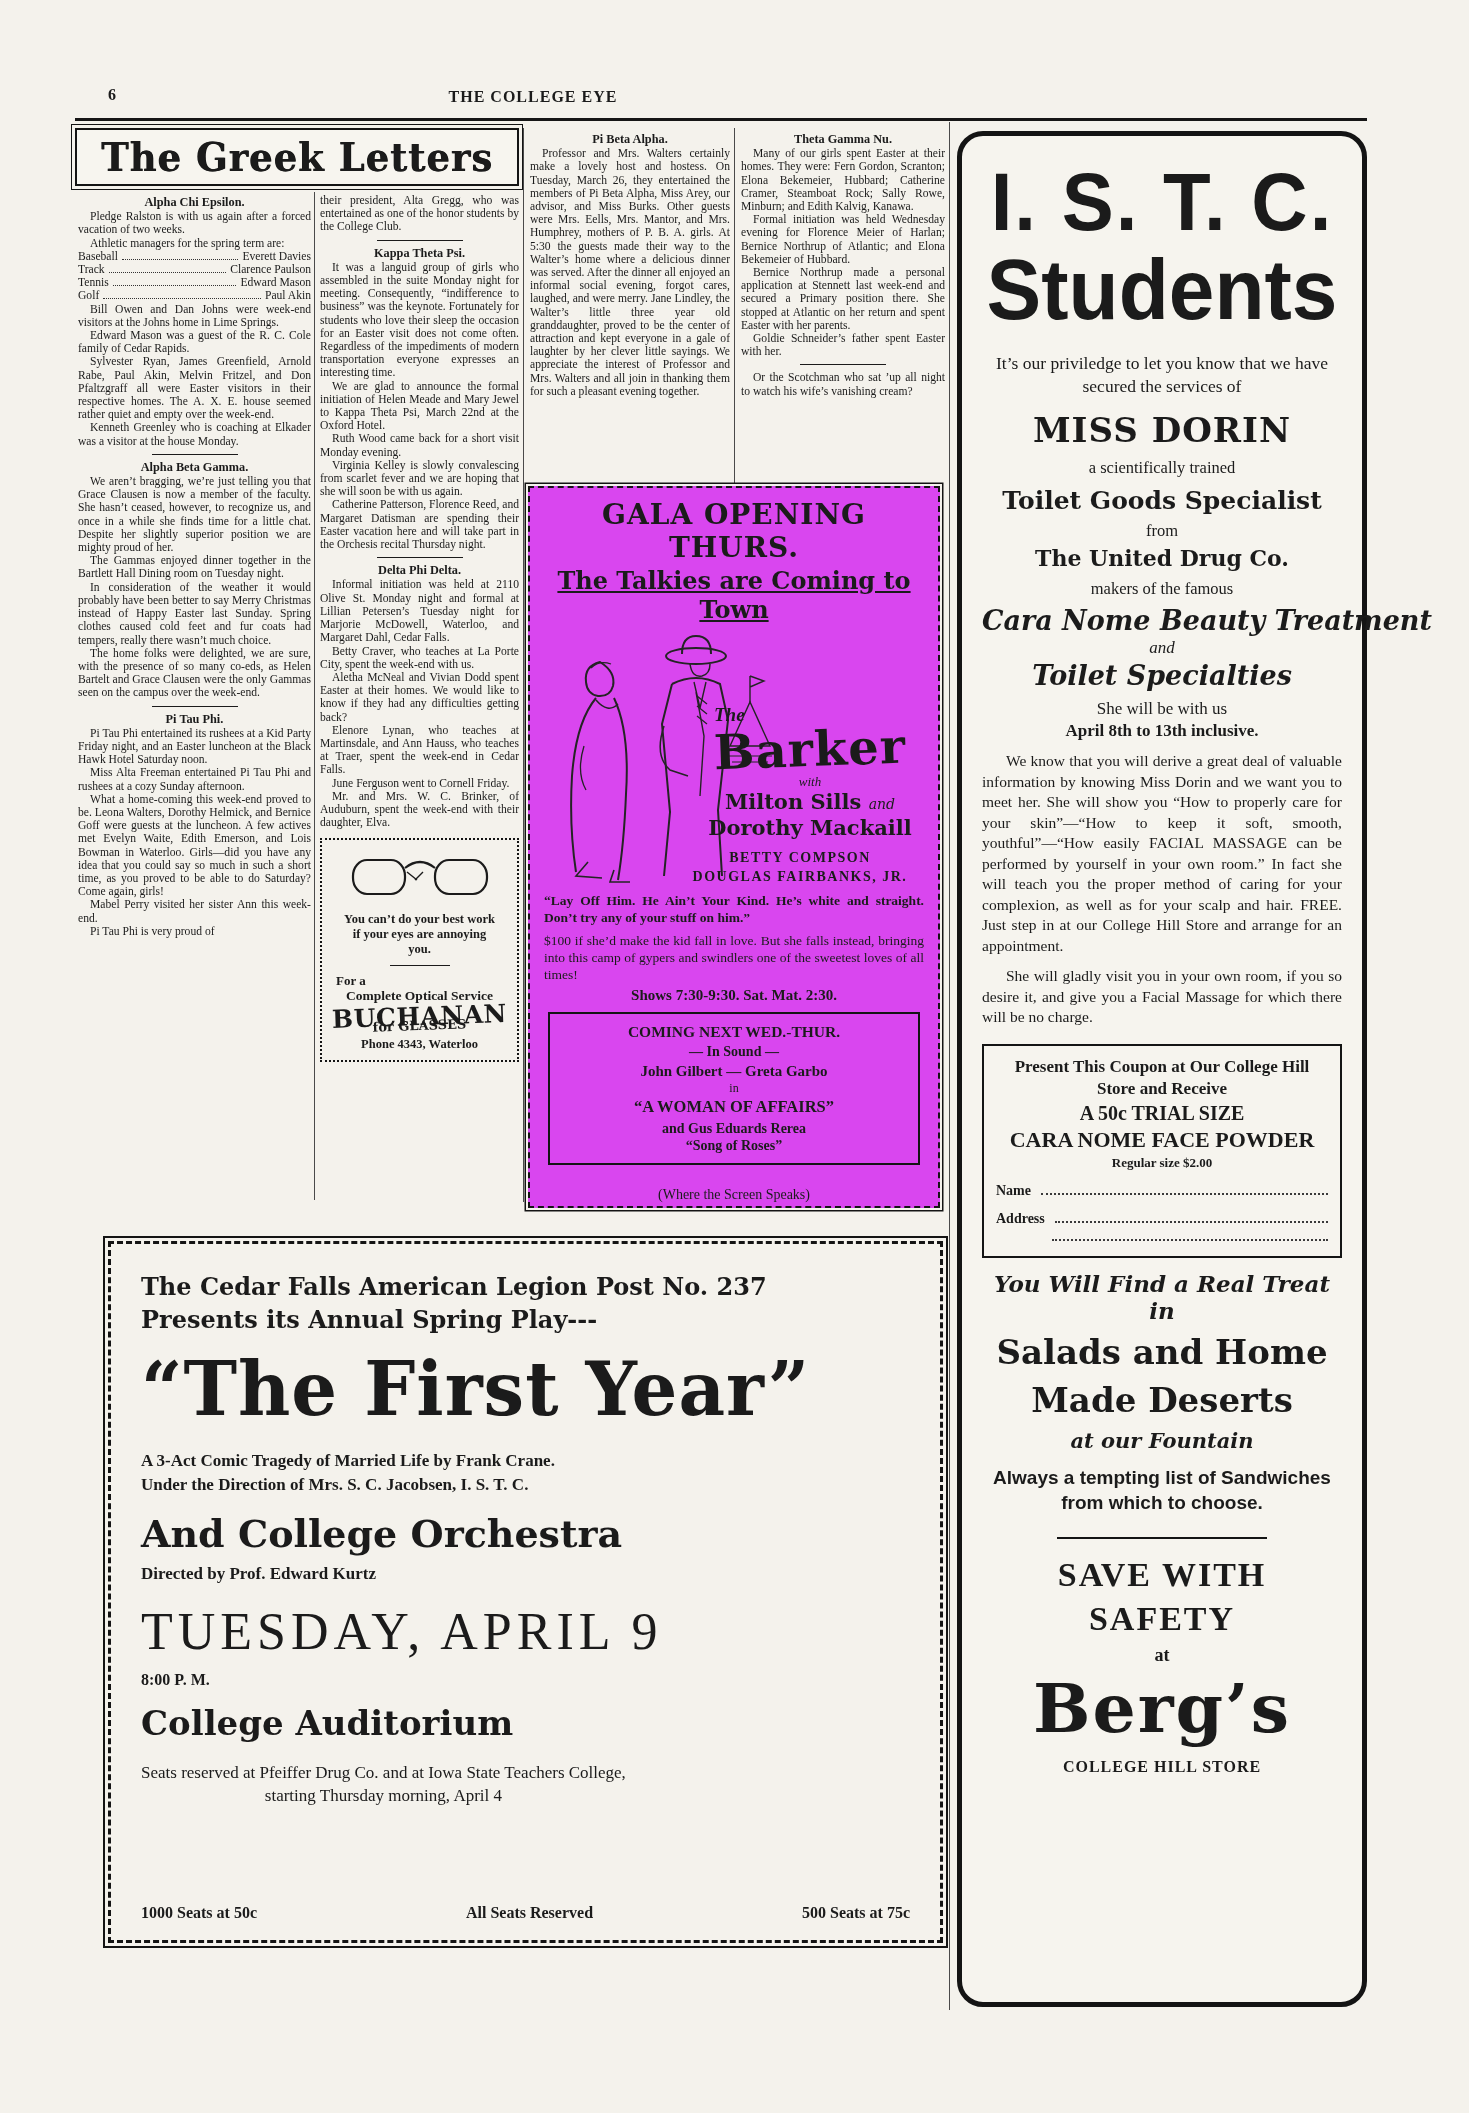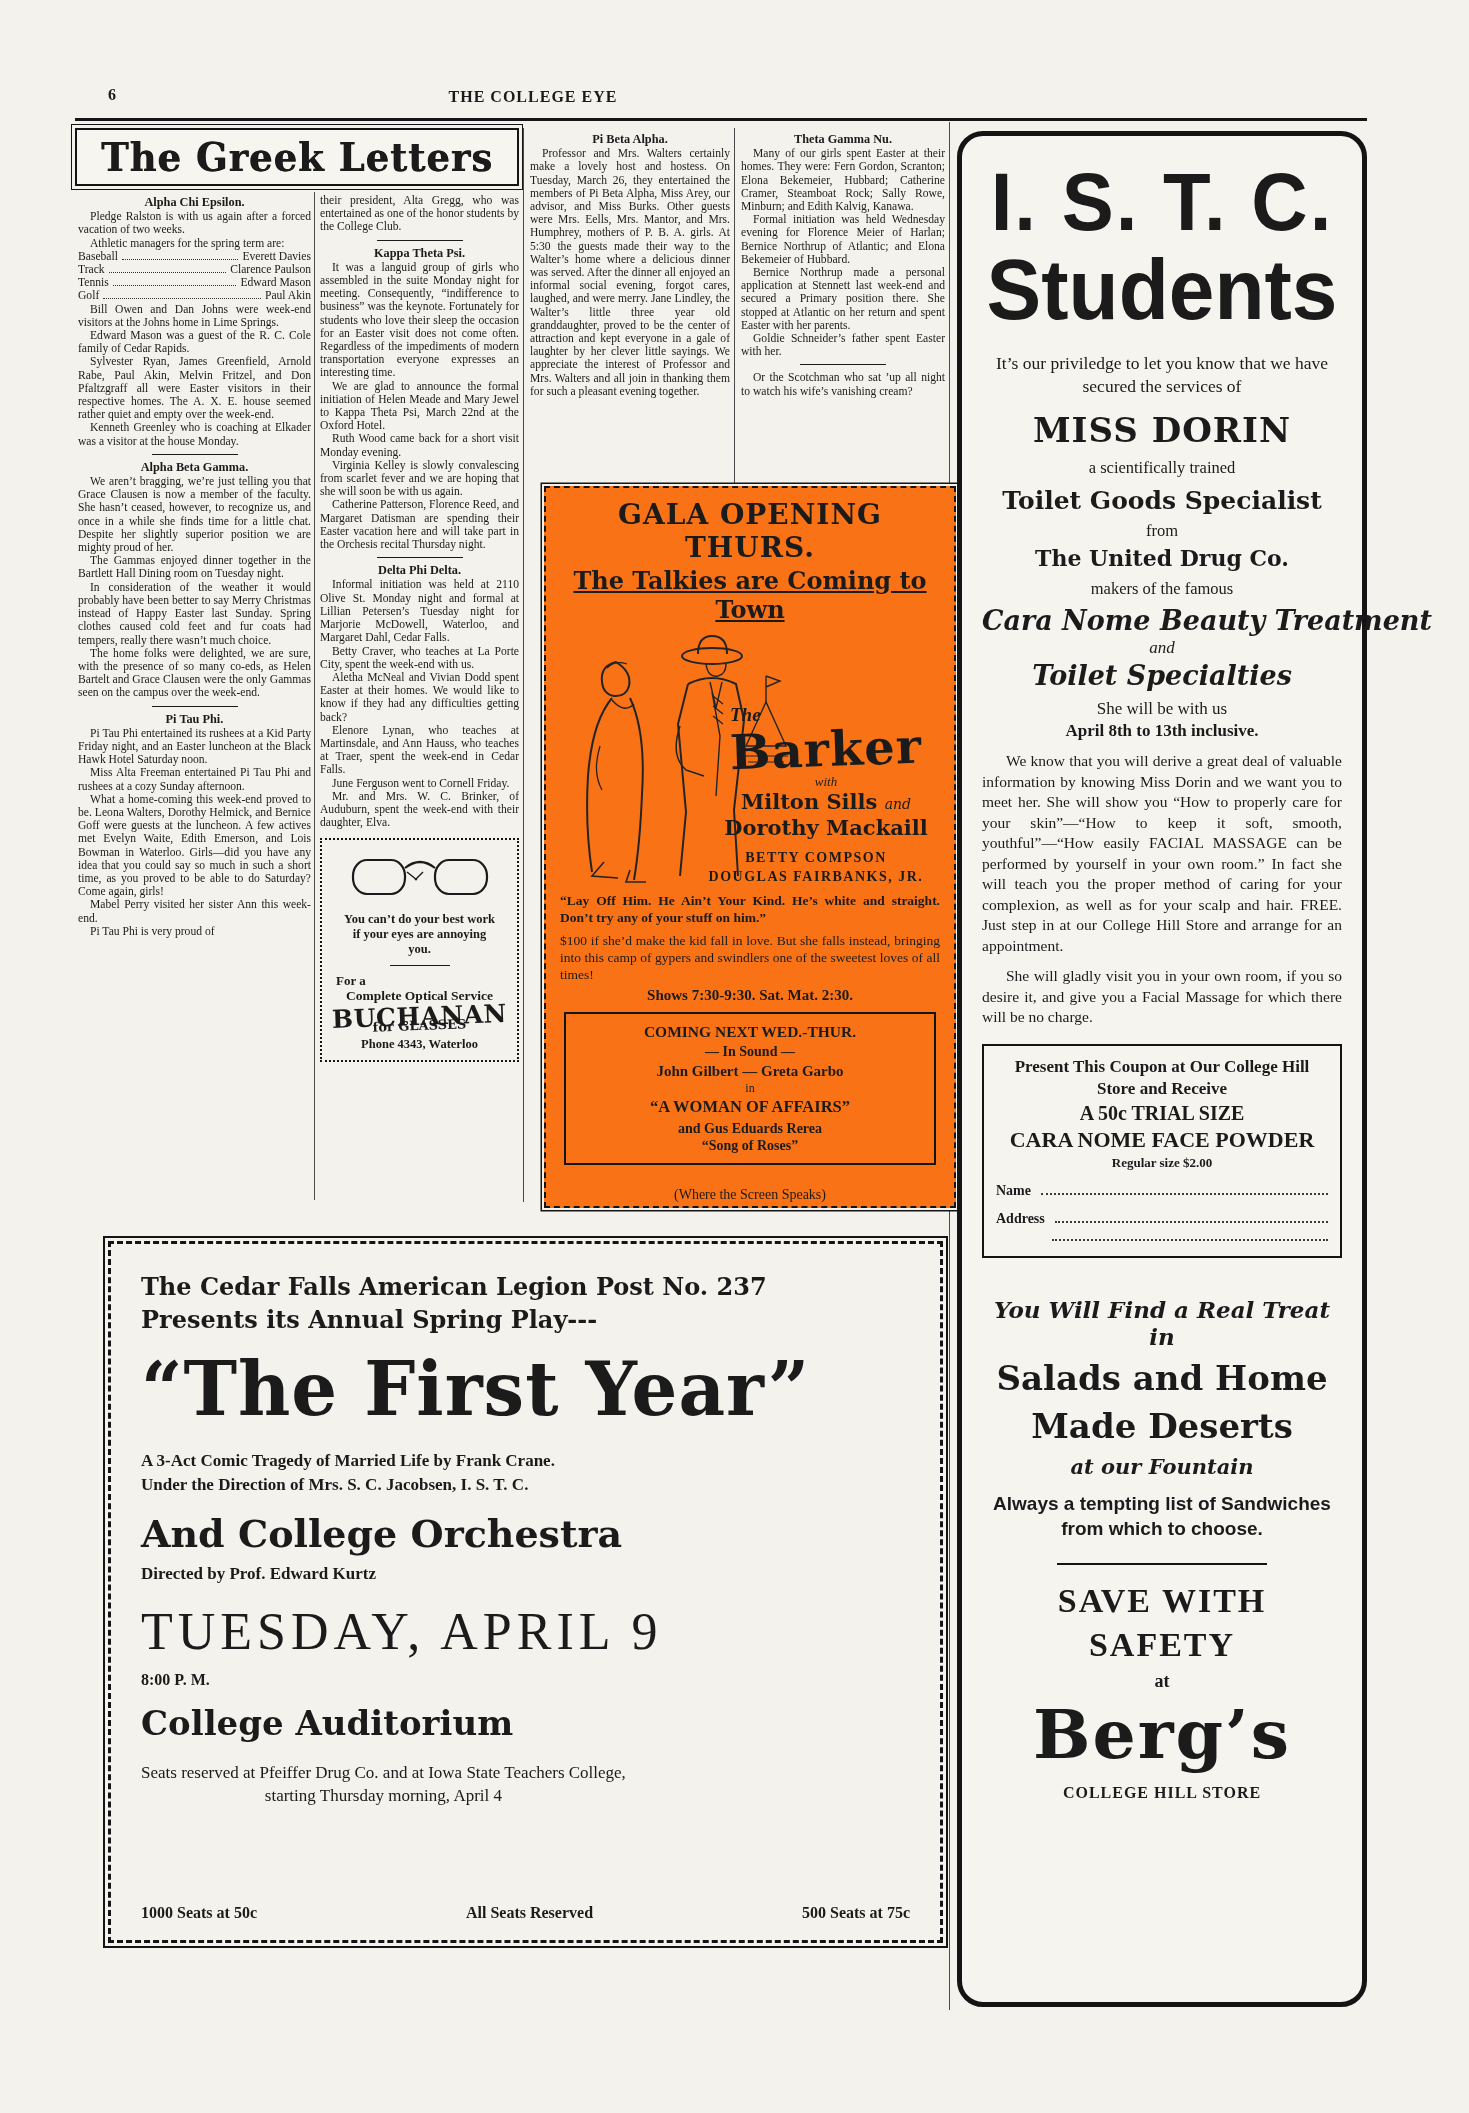--- a/index.html
+++ b/index.html
@@ -46,23 +46,23 @@
   .buch-l1{font-size:12.5px;font-weight:bold;line-height:15px;width:88%;margin:6px auto 0;}
   .buch-rule{width:60px;border-top:1.5px solid #1b1b1b;margin:8px auto;}
   .buch-fora{font-size:13px;font-weight:bold;text-align:left;margin-left:6px;}
   .buch-svc{font-size:13.5px;font-weight:bold;margin-top:2px;}
   .buch-brand{font-family:"DejaVu Serif",serif;font-size:25px;font-weight:bold;letter-spacing:0.5px;margin-top:8px;transform:rotate(-2deg);}
   .buch-sub{font-family:"DejaVu Serif",serif;font-size:13px;font-weight:bold;margin-top:-4px;transform:rotate(-2deg);}
   .buch-phone{font-size:12.5px;font-weight:bold;margin-top:6px;}
 
   
   .regent{
-    left:544px;top:486px;width:412px;height:722px;box-sizing:border-box;
+    left:528px;top:486px;width:412px;height:722px;box-sizing:border-box;
     border:2.5px dashed #141414;box-shadow:0 0 0 2px #f4f2ec,0 0 0 3.5px #141414;
-    padding:10px 14px;background:#f97316;
+    padding:10px 14px;background:#d946ef;
   }
   .reg-banner{font-family:"DejaVu Serif",serif;font-size:28px;font-weight:bold;letter-spacing:1px;text-align:center;}
   .reg-talkies{font-family:"DejaVu Serif",serif;font-size:24px;font-weight:bold;text-align:center;margin-top:2px;text-decoration:underline;}
   .reg-row{display:flex;justify-content:space-between;align-items:center;margin-top:4px;padding:0 6px;}
   .reg-name{font-family:"DejaVu Serif",serif;font-size:40px;font-weight:bold;letter-spacing:2px;transform:scaleY(.92);}
   .reg-days{text-align:center;font-size:16px;font-weight:bold;line-height:20px;}
   .reg-illus{position:relative;height:258px;margin-top:2px;}
   .reg-illus svg{position:absolute;left:0;top:0;}
   .barker-block{position:absolute;right:0;top:78px;width:228px;text-align:center;}
   .barker-the{font-size:19px;font-style:italic;font-weight:bold;text-align:left;margin-left:18px;}
@@ -121,21 +121,21 @@
   .bg-para{font-size:15.5px;line-height:20.5px;text-align:justify;text-indent:24px;margin:10px 0 0;}
   .coupon{border:2.5px solid #141414;margin-top:16px;padding:10px 12px 12px;text-align:center;}
   .cp-l1{font-size:17px;font-weight:bold;line-height:22px;}
   .cp-free{font-family:"DejaVu Serif",serif;font-size:32px;font-weight:bold;letter-spacing:1px;margin-top:4px;}
   .cp-size{font-size:20px;font-weight:bold;margin-top:2px;}
   .cp-prod{font-size:22px;font-weight:bold;margin-top:2px;}
   .cp-reg{font-size:13px;font-weight:bold;margin-top:2px;}
   .cp-row{display:flex;align-items:baseline;margin-top:12px;font-size:14px;font-weight:bold;}
   .cp-row .dotline{flex:1;border-bottom:2px dotted #3a3a3a;margin:0 0 3px 10px;}
   .cp-row.extra .dotline{margin-left:56px;}
-  .bg-treat{font-family:"DejaVu Serif",serif;font-size:23px;font-weight:bold;font-style:italic;margin-top:38px;}
+  .bg-treat{font-family:"DejaVu Serif",serif;font-size:23px;font-weight:bold;font-style:italic;margin-top:12px;}
   .bg-salads{font-family:"DejaVu Serif",serif;font-size:34px;font-weight:bold;margin-top:8px;}
   .bg-fountain{font-family:"DejaVu Serif",serif;font-size:21px;font-weight:bold;font-style:italic;margin-top:8px;}
   .bg-sand{font-family:"Liberation Sans","DejaVu Sans",sans-serif;font-size:19px;font-weight:bold;line-height:25px;margin-top:12px;}
   .bg-rule{width:210px;border-top:2px solid #141414;margin:22px auto 14px;}
   .bg-save{font-size:34px;font-weight:bold;letter-spacing:2px;line-height:44px;}
   .bg-at{font-size:18px;font-weight:bold;margin-top:4px;}
   .bg-brand{font-family:"DejaVu Serif",serif;font-size:68px;font-weight:bold;letter-spacing:2px;margin-top:2px;}
   .bg-store{font-size:16px;font-weight:bold;margin-top:10px;letter-spacing:1px;}
 </style>
 </head>

